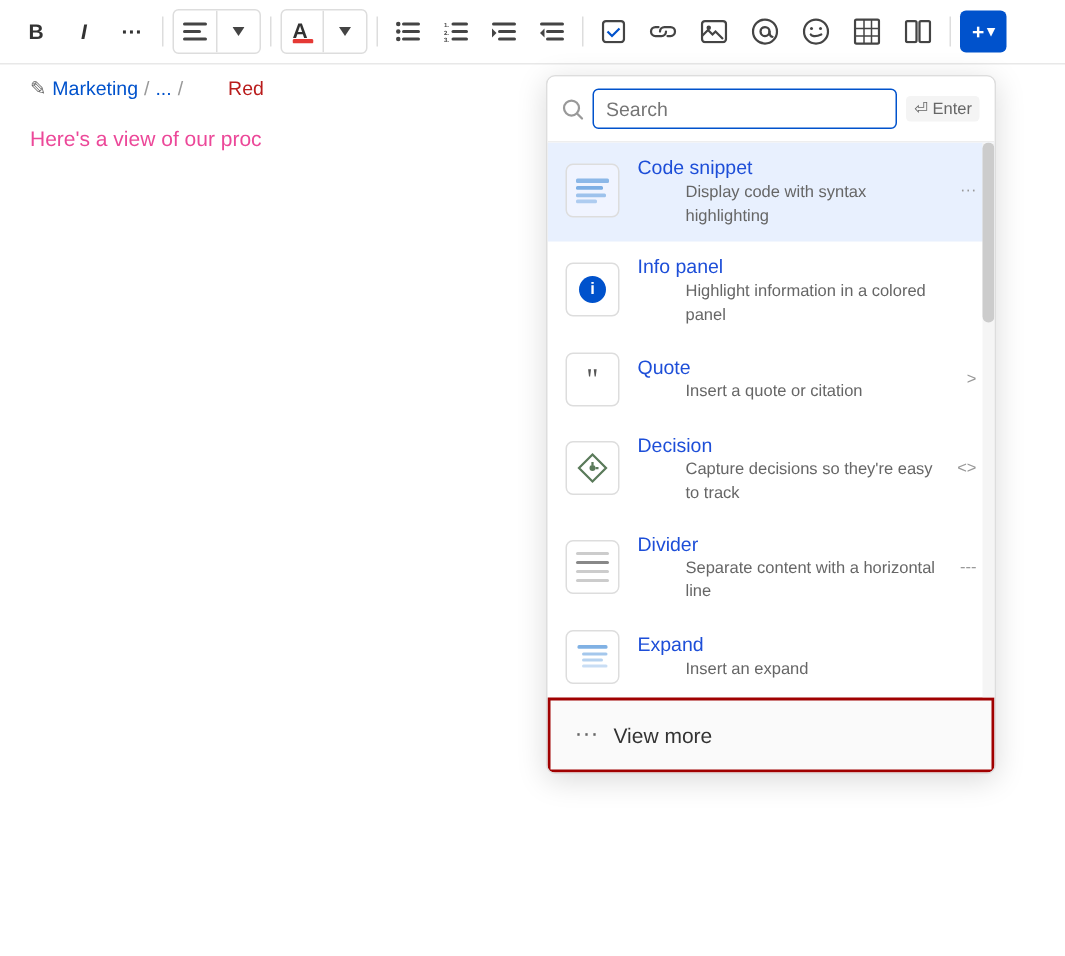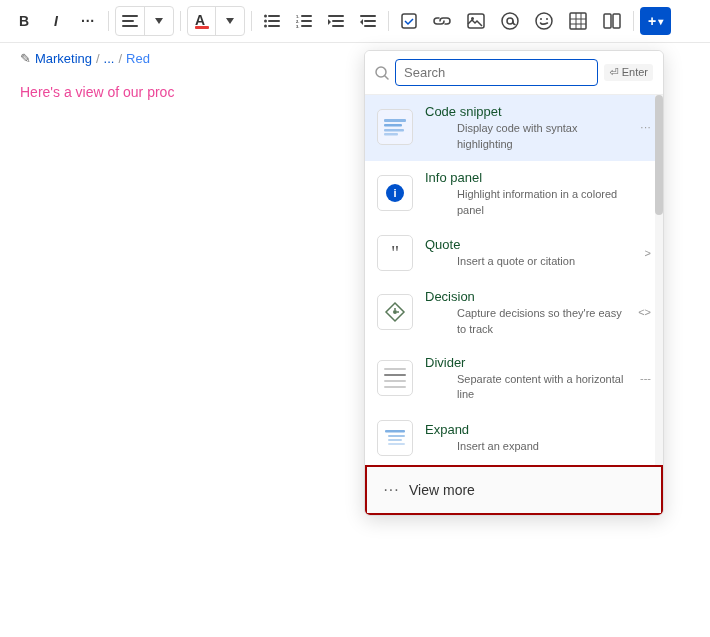--- a/index.html
+++ b/index.html
@@ -67,21 +67,21 @@
     
     .breadcrumb {
       display: flex;
       align-items: center;
       padding: 8px 20px;
       font-size: 13px;
       color: #0052cc;
       gap: 4px;
     }
     .breadcrumb span.sep { color: #999; }
-    .breadcrumb span.current { color: #3b82f6; }
+    .breadcrumb span.current { color: #b91c1c; margin-left: 26px; }
 
     
     .page-content {
       padding: 10px 20px 20px 20px;
     }
     .page-title {
       font-size: 28px;
       font-weight: 700;
       color: #172b4d;
       margin-bottom: 10px;
@@ -162,21 +162,21 @@
       flex-shrink: 0;
       background: #fff;
       font-size: 16px;
       color: #555;
     }
     .menu-item-icon.code-icon { background: #f0f4ff; }
     .menu-item-text { flex: 1; }
     .menu-item-title {
       font-size: 13px;
       font-weight: 500;
-      color: #14532d;
+      color: #1d4ed8;
       line-height: 1.4;
     }
     .menu-item-desc {
       font-size: 11px;
       color: #666;
       line-height: 1.4;
       padding-left: 32px;
     }
     .menu-item-shortcut {
       font-size: 11px;

